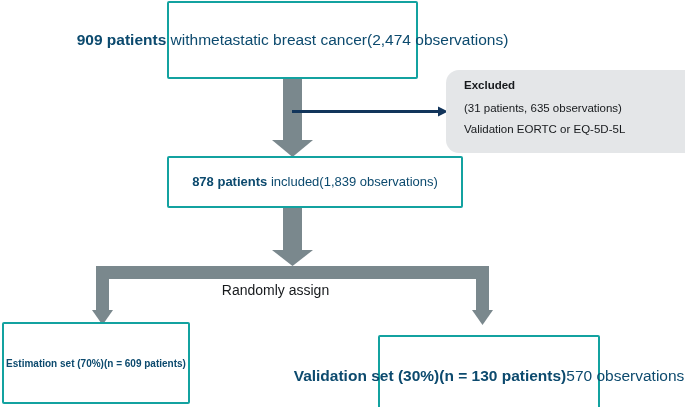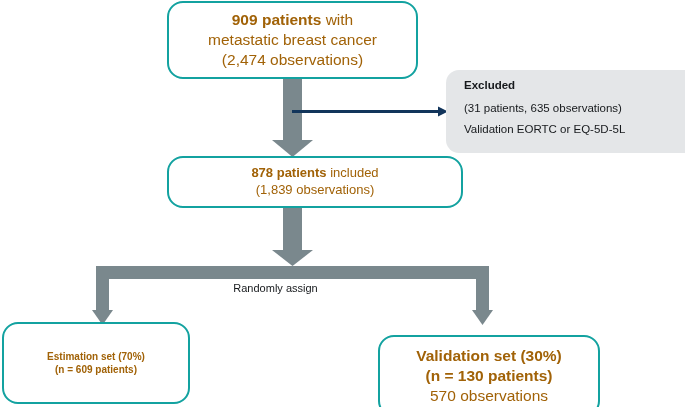--- a/index.html
+++ b/index.html
@@ -17,27 +17,27 @@
     height: 407px;
     background: #ffffff;
     overflow: hidden;
   }
 
   
   .fbox {
     position: absolute;
     box-sizing: border-box;
     border: 2px solid #13a2a0;
-    border-radius: 16px;
+    border-radius: 2px;
     background: #ffffff;
     display: flex;
-    flex-direction: column;
+    flex-direction: row;
     align-items: center;
     justify-content: center;
-    color: #a16207;
+    color: #0c4a6e;
     text-align: center;
   }
   .fbox .line {
     line-height: 1.30;
     white-space: nowrap;
   }
   .b { font-weight: bold; }
 
   
   #box-cohort {
@@ -83,21 +83,21 @@
     width: 685px; height: 407px;
     pointer-events: none;
   }
 
   
   #randomly-assign {
     position: absolute;
     left: 0; top: 282px;
     width: 545px;
     text-align: center;
-    font-size: 11px;
+    font-size: 14px;
     color: #16191c;
   }
   #randomly-assign span { position: relative; left: 3px; }
 </style>
 </head>
 <body>
 
 <div id="canvas">
 
   <svg id="arrows" viewBox="0 0 685 407" width="685" height="407">

